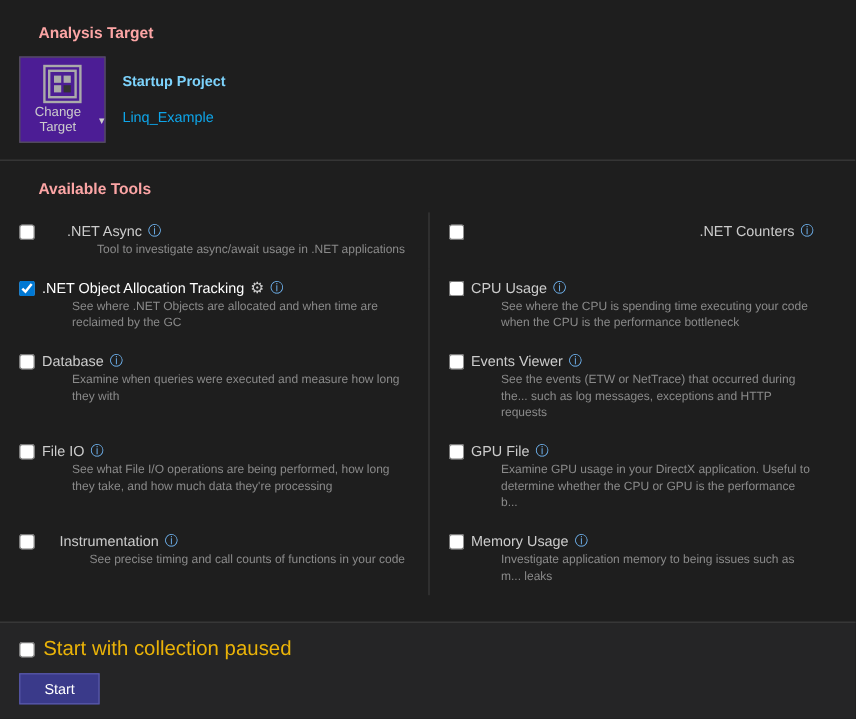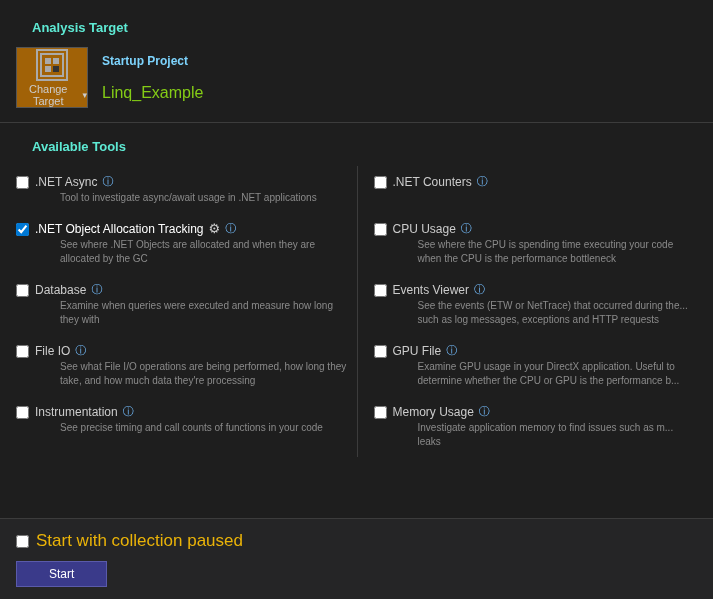--- a/index.html
+++ b/index.html
@@ -6,50 +6,50 @@
     body {
       background-color: #1e1e1e;
       color: #cccccc;
       font-family: 'Segoe UI', sans-serif;
       font-size: 12px;
       width: 713px;
       min-height: 599px;
       overflow: hidden;
     }
     .section-header {
-      color: #5eead4;
+      color: #fca5a5;
       font-size: 13px;
       font-weight: 600;
       padding: 10px 16px 6px 16px;
     }
     .divider {
       border: none;
       border-top: 1px solid #3c3c3c;
       margin: 0;
     }
     
     .analysis-target {
       padding: 10px 16px 14px 16px;
     }
     .target-row {
       display: flex;
       align-items: center;
       gap: 14px;
       margin-top: 6px;
     }
     .change-target-btn {
-      background: #a16207;
+      background: #4c1d95;
       border: 1px solid #555;
       color: #cccccc;
       display: flex;
       flex-direction: column;
       align-items: center;
       justify-content: center;
       width: 72px;
-      height: 61px;
+      height: 72px;
       cursor: pointer;
       font-size: 11px;
       gap: 2px;
     }
     .btn-icon {
       width: 32px;
       height: 32px;
       border: 2px solid #aaa;
       display: flex;
       align-items: center;
@@ -59,36 +59,37 @@
     }
     .btn-label {
       display: flex;
       align-items: center;
       gap: 3px;
       font-size: 11px;
     }
     .chevron-down { font-size: 9px; }
     .startup-info {}
     .startup-label { color: #7dd3fc; font-size: 12px; font-weight: 600; }
-    .startup-project { color: #84cc16; font-size: 16px; margin-top: 16px; }
+    .startup-project { color: #0ea5e9; font-size: 12px; margin-top: 16px; }
     
     .available-tools {
       padding: 6px 16px 0 16px;
     }
     .tools-grid {
       display: grid;
       grid-template-columns: 1fr 1fr;
       gap: 0;
       margin-top: 6px;
     }
     .tool-item {
       display: flex;
       align-items: flex-start;
       gap: 6px;
-      padding: 8px 8px 8px 0;
+      padding: 8px 19px 8px 0;
+      justify-content: space-between;
     }
     .tool-item-right {
       padding-left: 16px;
       border-left: 1px solid #3c3c3c;
     }
     .tool-checkbox {
       margin-top: 2px;
       width: 13px;
       height: 13px;
       flex-shrink: 0;
@@ -140,21 +141,21 @@
       display: flex;
       align-items: center;
       gap: 7px;
       margin-bottom: 10px;
     }
     .start-btn {
       background: #3a3a8a;
       border: 1px solid #5a5aaa;
       color: #ffffff;
       font-size: 12px;
-      padding: 5px 32px;
+      padding: 5px 20px;
       cursor: pointer;
       font-family: 'Segoe UI', sans-serif;
     }
     .paused-label { color: #eab308; font-size: 17px; }
     .paused-check {
       width: 13px;
       height: 13px;
       cursor: pointer;
       accent-color: #0078d4;
     }
@@ -214,21 +215,21 @@
       </div>
     </div>
       <div class="tool-item">
       <input type="checkbox" class="tool-checkbox" checked="" style="">
       <div class="tool-content">
         <div class="tool-name-row">
           <span class="tool-name checked">.NET Object Allocation Tracking</span>
           <span class="gear-icon">⚙</span>
           <span class="info-icon">ⓘ</span>
         </div>
-        <div class="tool-desc">See where .NET Objects are allocated and when they are allocated by the GC</div>
+        <div class="tool-desc">See where .NET Objects are allocated and when time are reclaimed by the GC</div>
       </div>
     </div>
       <div class="tool-item tool-item-right">
       <input type="checkbox" class="tool-checkbox" style="">
       <div class="tool-content">
         <div class="tool-name-row">
           <span class="tool-name ">CPU Usage</span>
 
           <span class="info-icon">ⓘ</span>
         </div>
@@ -291,21 +292,21 @@
       </div>
     </div>
       <div class="tool-item tool-item-right">
       <input type="checkbox" class="tool-checkbox" style="">
       <div class="tool-content">
         <div class="tool-name-row">
           <span class="tool-name ">Memory Usage</span>
 
           <span class="info-icon">ⓘ</span>
         </div>
-        <div class="tool-desc">Investigate application memory to find issues such as m... leaks</div>
+        <div class="tool-desc">Investigate application memory to being issues such as m... leaks</div>
       </div>
     </div>
     </div>
 </div>
 
 <div class="bottom-area">
   <div class="collection-paused-row">
     <input type="checkbox" class="paused-check" id="paused-check" style="">
     <label class="paused-label" for="paused-check">Start with collection paused</label>
   </div>

